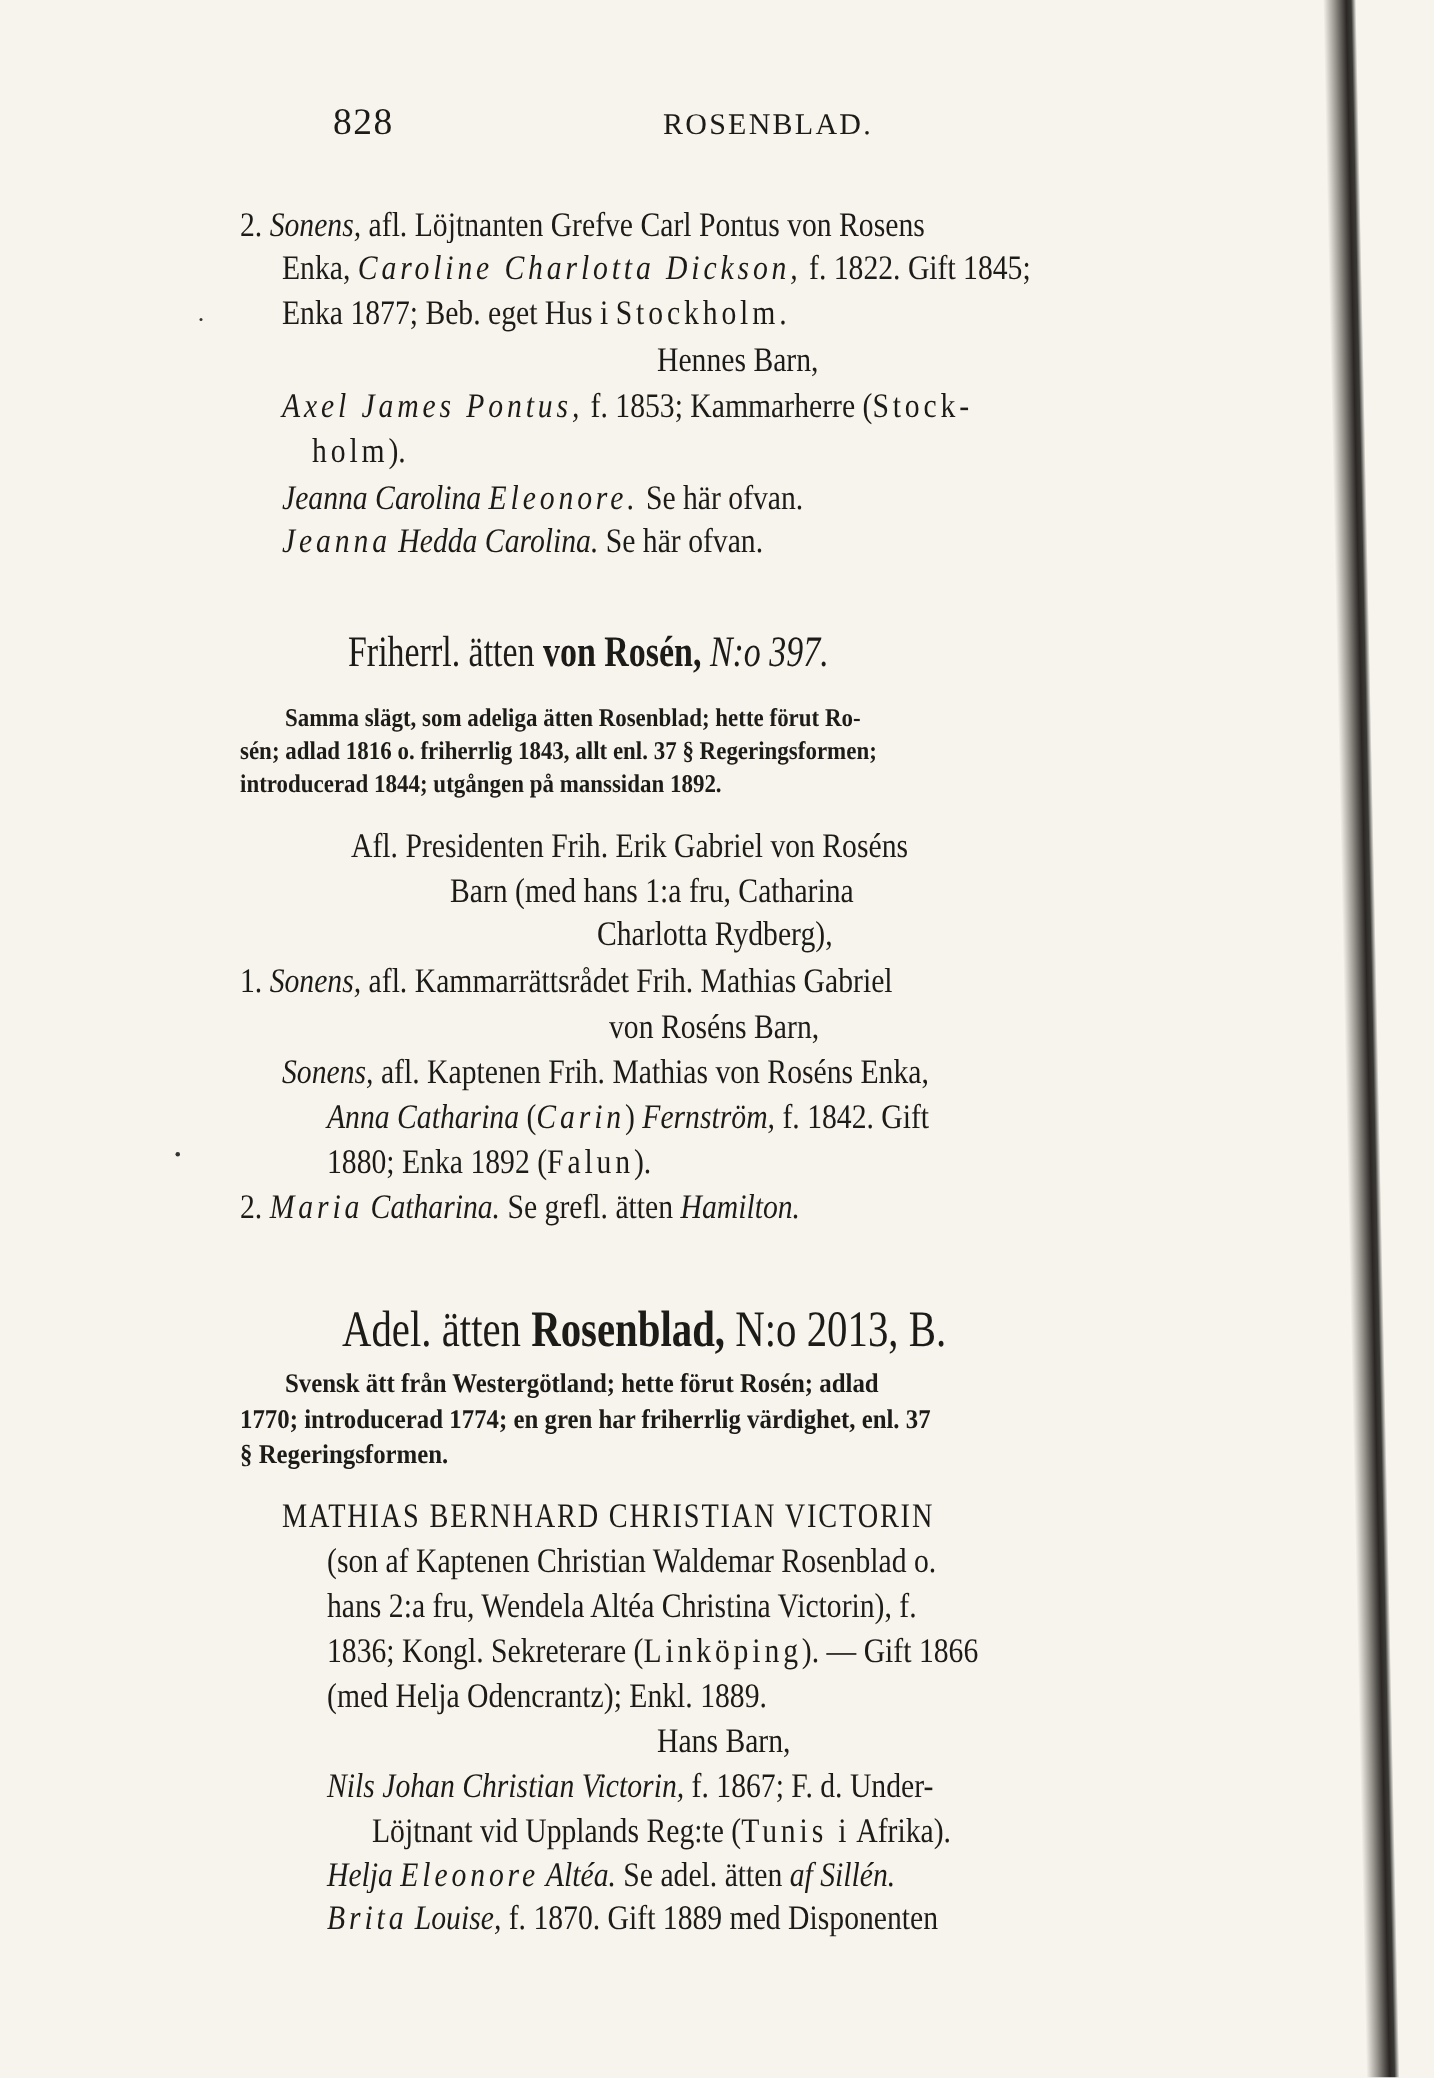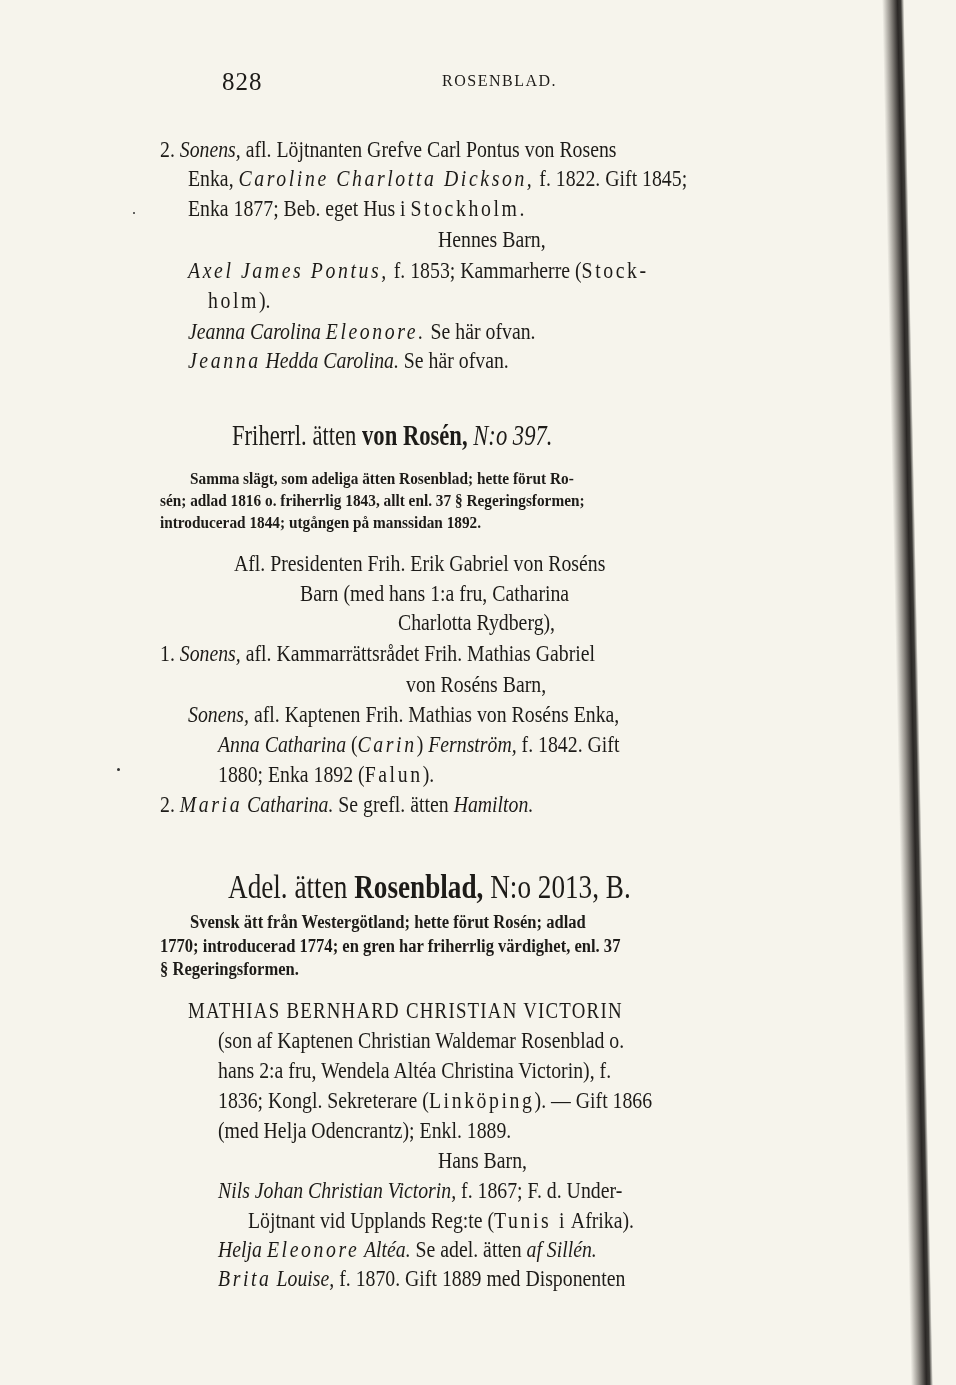--- a/index.html
+++ b/index.html
@@ -13,21 +13,21 @@
   .page { position: absolute; left: 0; top: 0; width: 956px; height: 1385px; }
   .gutter {
     position: absolute; top: 0; height: 1385px; width: 22px;
     left: 882px;
     background: linear-gradient(to right, rgba(60,55,50,0) 0%, rgba(70,65,60,0.55) 35%, #2a2725 70%, rgba(40,38,35,0.9) 85%, rgba(246,244,236,0) 100%);
     transform: skewX(1.2deg);
     transform-origin: top left;
   }
   .header { position: absolute; top: 68px; left: 0; width: 856px; height: 40px; padding-left: 44px; }
   .page-number { position: absolute; left: 222px; top: 0; font-size: 25px; letter-spacing: 1px; }
-  .running-head { position: absolute; left: 442px; top: 4px; font-size: 16px; letter-spacing: 1.5px; }
+  .running-head { position: absolute; left: 442px; top: 4px; font-size: 20px; letter-spacing: 1.5px; }
 
   .line { position: absolute; white-space: nowrap; font-size: 23px; line-height: 28px; transform-origin: left center; }
   .small { font-size: 17px; line-height: 22px; font-weight: bold; }
   .it { font-style: italic; }
   .sp { letter-spacing: 3px; }
   .b { font-weight: bold; }
   .heading { font-size: 29px; line-height: 34px; }
   .caps { letter-spacing: 1.5px; }
   .dot { position: absolute; width: 3px; height: 3px; border-radius: 50%; background: #333; }
 </style>

